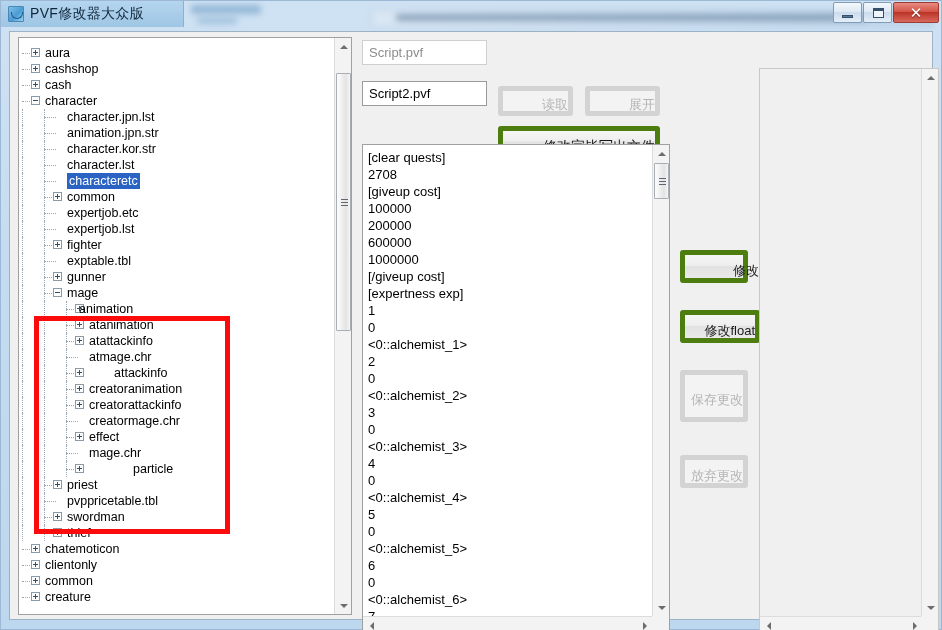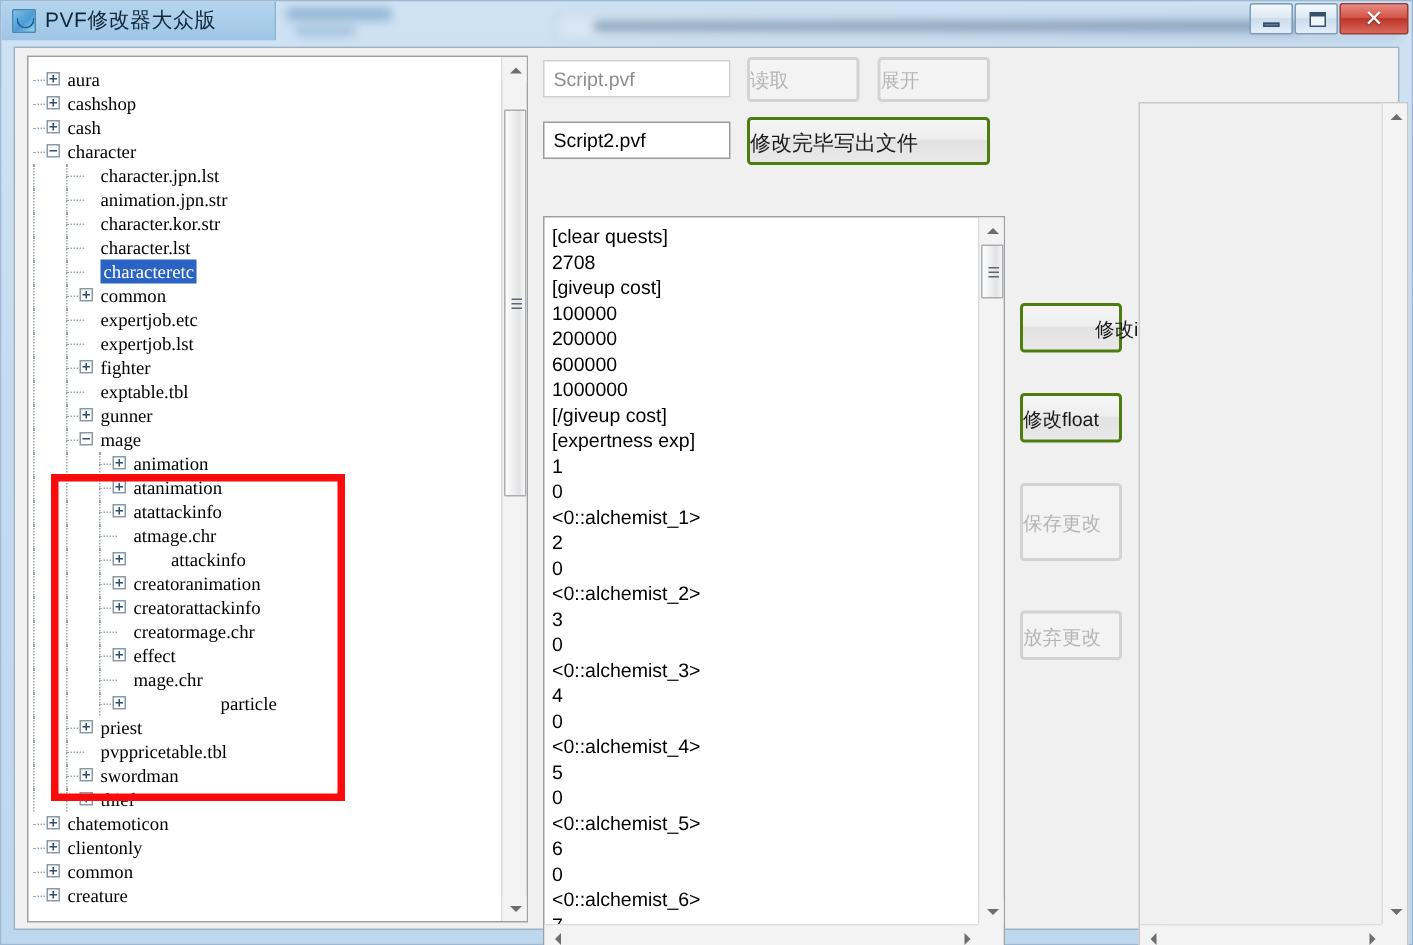--- a/index.html
+++ b/index.html
@@ -136,21 +136,20 @@
 
   
   #tree-panel {
     position: absolute;
     left: 8px; top: 5px;
     width: 334px; height: 578px;
     background: #ffffff;
     border: 1px solid #a0a0a0;
     box-sizing: border-box;
     overflow: hidden;
-    font-family: Liberation Serif, serif;
   }
   #tree-content {
     position: absolute;
     left: 0; top: 0;
     width: 316px; height: 100%;
     padding: 7px 0 0 12px;
     box-sizing: border-box;
     overflow: hidden;
   }
   .tnode {
@@ -280,29 +279,30 @@
     outline: none;
   }
   .tinput.disabled {
     color: #8d8d8d;
     border-color: #cfcfcf;
     background: #ffffff;
   }
   .btn {
     position: absolute;
     box-sizing: border-box;
-    border: 2px solid #4d7c0f;
+    border: 5px solid #4d7c0f;
     border-radius: 3px;
     background: linear-gradient(to bottom, #f6f6f6 0%, #eeeeee 45%, #e2e2e2 50%, #e9e9e9 100%);
     color: #1a1a1a;
     font-family: "Liberation Sans", sans-serif;
     font-size: 13px;
-    text-align: left;
+    text-align: right;
     cursor: default;
     white-space: nowrap;
+    margin-top: 48px;
   }
   .btn.disabled {
     border-color: #d3d3d3;
     background: #f3f3f3;
     color: #b5b5b5;
   }
   .btn.big { font-size: 14px; }
 
   
   #text-panel {
@@ -480,21 +480,21 @@
             <span class="hline" style="left: 13px; width: 18px;"></span>
             <span class="exp" style="left: 22px;"></span>
             <span class="tlabel" style="left: 36px;">mage</span>
           </div>
           <div class="tnode">
             <span class="vline" style="left: -9px; height: 16px;"></span>
             <span class="vline" style="left: 13px; height: 16px;"></span>
             <span class="vline" style="left: 35px; height: 16px;"></span>
             <span class="hline" style="left: 35px; width: 18px;"></span>
             <span class="exp plus" style="left: 44px;"></span>
-            <span class="tlabel" style="left: 58px;">animation</span>
+            <span class="tlabel" style="left: 48px;">animation</span>
           </div>
           <div class="tnode">
             <span class="vline" style="left: -9px; height: 16px;"></span>
             <span class="vline" style="left: 13px; height: 16px;"></span>
             <span class="vline" style="left: 35px; height: 16px;"></span>
             <span class="hline" style="left: 35px; width: 18px;"></span>
             <span class="exp plus" style="left: 44px;"></span>
             <span class="tlabel" style="left: 58px;">atanimation</span>
           </div>
           <div class="tnode">
@@ -557,21 +557,21 @@
             <span class="vline" style="left: 35px; height: 16px;"></span>
             <span class="hline" style="left: 35px; width: 12px;"></span>
             <span class="tlabel" style="left: 58px;">mage.chr</span>
           </div>
           <div class="tnode">
             <span class="vline" style="left: -9px; height: 16px;"></span>
             <span class="vline" style="left: 13px; height: 16px;"></span>
             <span class="vline" style="left: 35px; height: 16px;"></span>
             <span class="hline" style="left: 35px; width: 18px;"></span>
             <span class="exp plus" style="left: 44px;"></span>
-            <span class="tlabel" style="left: 72px; padding-left: 44px;">particle</span>
+            <span class="tlabel" style="left: 58px; padding-left: 44px;">particle</span>
           </div>
           <div class="tnode">
             <span class="vline" style="left: -9px; height: 16px;"></span>
             <span class="vline" style="left: 13px; height: 16px;"></span>
             <span class="hline" style="left: 13px; width: 18px;"></span>
             <span class="exp plus" style="left: 22px;"></span>
             <span class="tlabel" style="left: 36px;">priest</span>
           </div>
           <div class="tnode">
             <span class="vline" style="left: -9px; height: 16px;"></span>
@@ -698,21 +698,21 @@
         </div>
         <div class="sb-btn" style="right:0;">
           <span class="arr right"></span>
         </div>
       </div>
       <div style="position:absolute; right:0; bottom:0; width:17px; height:17px; background:#f3f3f3;"></div>
     </div>
 
     <div class="btn" style="left:670px; top:170px; width:68px; height:33px; line-height:31px;padding-left:48px;">修改int</div>
 
-    <div class="btn" style="left:670px; top:230px; width:68px; height:33px; line-height:31px;">修改float</div>
+    <div class="btn" style="left:670px; top:230px; width:80px; height:33px; line-height:31px;">修改float</div>
 
     <div class="btn disabled" style="left:670px; top:290px; width:68px; height:52px; line-height:50px;">保存更改</div>
 
     <div class="btn disabled" style="left:670px; top:375px; width:68px; height:33px; line-height:31px;">放弃更改</div>
 
     <div id="right-panel">
       <div style="position:absolute; left:0; top:0; right:17px; bottom:17px;"></div>
 
       <div class="sb-v">
         <div class="sb-btn" style="top:0;">

